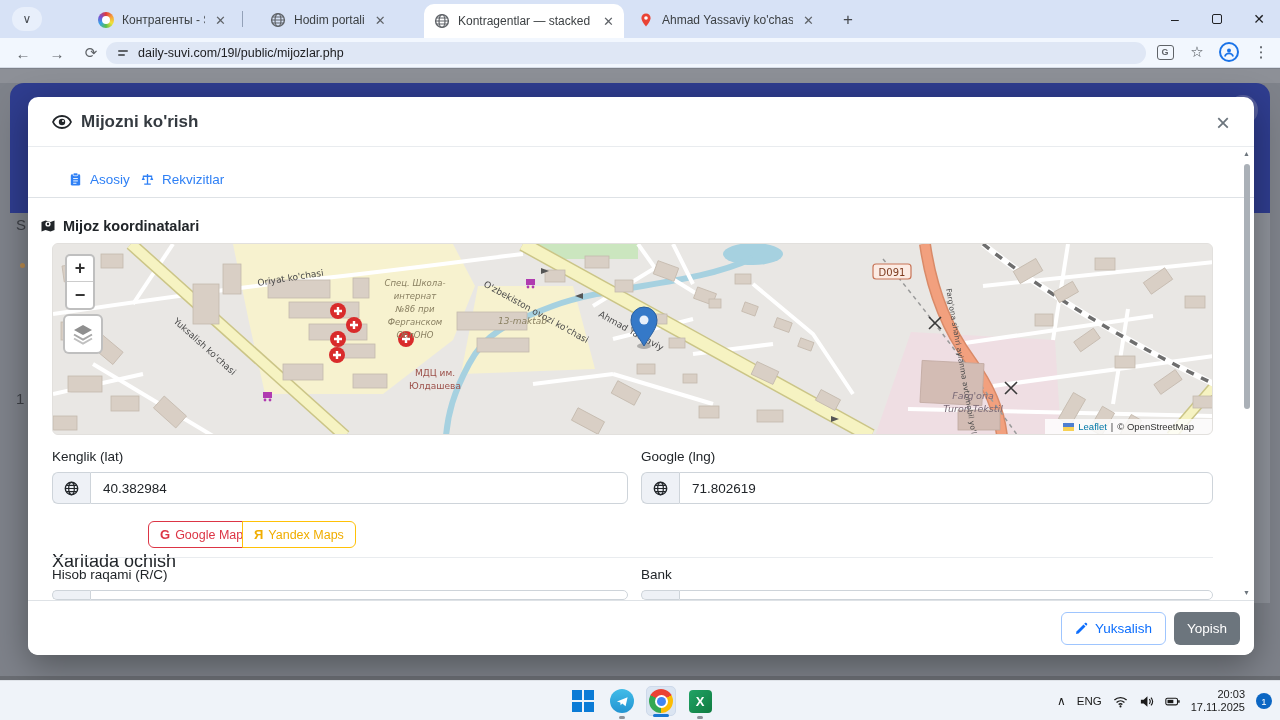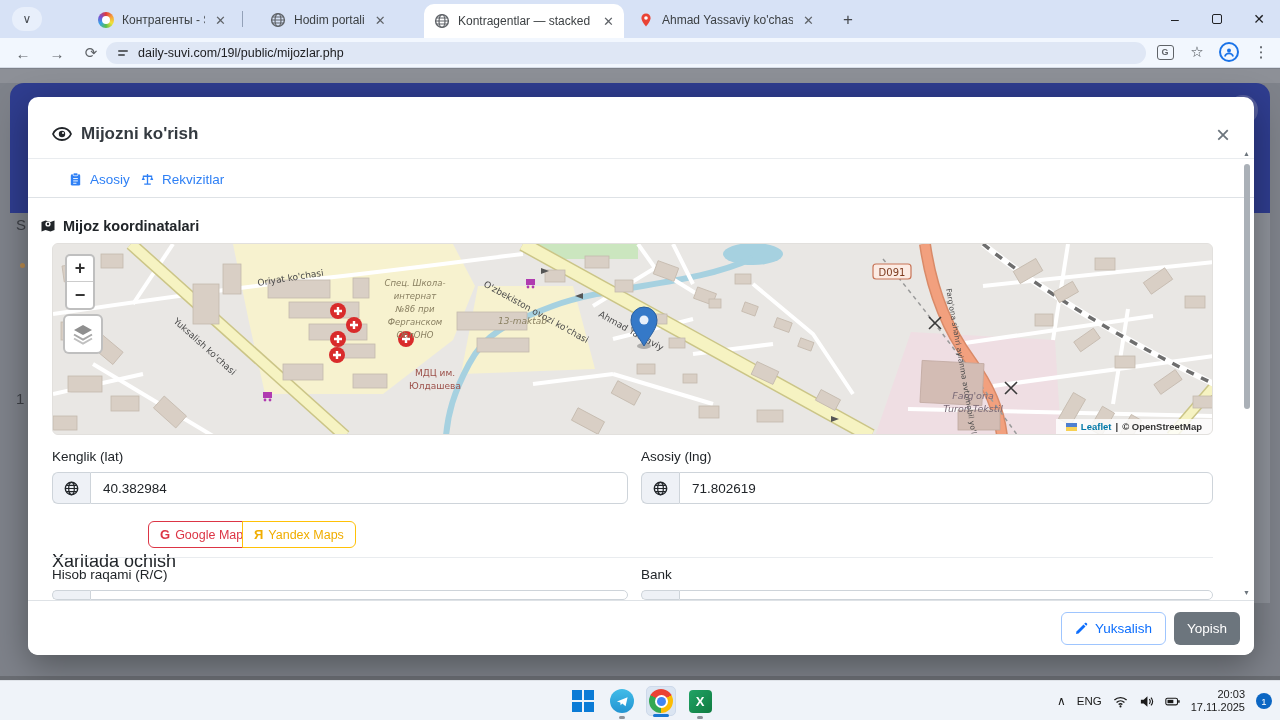--- a/index.html
+++ b/index.html
@@ -40,41 +40,41 @@
   .page-navy { position:absolute; left:10px; top:83px; width:1260px; height:130px; background:#2f3d8f; border-radius:14px 14px 0 0; }
   .page-navy .logo-dot { position:absolute; left:52px; top:18px; width:26px; height:26px; border-radius:50%; background:#4b58a5; }
   .page-navy .avatar-dot { position:absolute; right:12px; top:12px; width:30px; height:30px; border-radius:50%; background:#565f9f; }
   .bg-remnant { position:absolute; color:#3d4046; font-size:15px; }
   .bg-dot { position:absolute; left:20px; top:263px; width:5px; height:5px; border-radius:50%; background:#b98a4e; }
   .page-right-panel { position:absolute; right:10px; top:213px; width:16px; height:390px; background:#8f939b; }
   .bottom-shade { position:absolute; left:0; top:676px; width:1280px; height:4px; background:#6a6d73; }
 
   
   .modal { position:absolute; left:28px; top:97px; width:1226px; height:558px; background:#ffffff; border-radius:10px; box-shadow:0 10px 35px rgba(0,0,0,.35); }
-  .modal-header { position:absolute; left:0; top:12px; width:100%; height:50px; border-bottom:1px solid #e9ecef; display:flex; align-items:center; padding:0 24px; }
+  .modal-header { position:absolute; left:0; top:0; width:100%; height:50px; border-bottom:1px solid #e9ecef; display:flex; align-items:center; padding:0 24px; }
   .modal-title { font-size:17px; font-weight:700; color:#343a40; display:flex; align-items:center; gap:9px; }
   .modal-title svg { width:20px; height:20px; }
   .modal-x { position:absolute; right:16px; top:11px; width:30px; height:30px; display:flex; align-items:center; justify-content:center; font-size:24px; color:#6c757d; cursor:pointer; }
 
   .nav-tabs-line { position:absolute; left:0; top:100px; width:100%; height:1px; background:#dee2e6; }
   .nav-tab { position:absolute; top:64px; height:37px; display:flex; align-items:center; gap:7px; font-size:13.5px; cursor:pointer; padding:0 16px; }
   .nav-tab.link { color:#2f80f5; }
   .nav-tab.active { background:#fff; border:1px solid #dee2e6; border-bottom:1px solid #fff; border-radius:8px 8px 0 0; color:#212529; font-weight:400; z-index:2; }
   .nav-tab svg { width:15px; height:15px; }
 
   .section-title { position:absolute; left:12px; top:121px; font-size:14.5px; font-weight:700; color:#212529; display:flex; align-items:center; gap:7px; }
   .section-title svg { width:16px; height:16px; }
 
   .map-wrap { position:absolute; left:24px; top:146px; width:1161px; height:192px; border-radius:6px; overflow:hidden; background:#e9e7e4; border:1px solid #e2e0dd; }
   .map-wrap svg.basemap { position:absolute; left:0; top:0; }
   .leaflet-zoom { position:absolute; left:12px; top:10px; width:30px; background:#fff; border:2px solid rgba(0,0,0,.25); border-radius:5px; z-index:5; }
   .leaflet-zoom .zbtn { width:26px; height:26px; display:flex; align-items:center; justify-content:center; font-size:18px; font-weight:bold; color:#333; cursor:pointer; }
   .leaflet-zoom .zbtn:first-child { border-bottom:1px solid #ccc; }
   .leaflet-layers { position:absolute; left:10px; top:70px; width:40px; height:40px; background:#fff; border:2px solid rgba(0,0,0,.25); border-radius:6px; display:flex; align-items:center; justify-content:center; z-index:5; cursor:pointer; }
-  .map-attrib { position:absolute; right:0; bottom:0; height:15px; background:rgba(255,255,255,.8); font-size:9.5px; color:#333; display:flex; align-items:center; gap:4px; padding:0 10px; z-index:5;font-weight:bold; }
+  .map-attrib { position:absolute; right:0; bottom:0; height:15px; background:rgba(255,255,255,.8); font-size:9.5px; color:#333; display:flex; align-items:center; gap:4px; padding:0 18px; z-index:5; }
   .map-attrib .lf { color:#0078a8; }
   .flag { width:11px; height:8px; display:inline-block; background:linear-gradient(#4e7fd0 50%, #f7d154 50%); }
 
   .field-label { position:absolute; font-size:13.5px; color:#212529; }
   .input-group { position:absolute; height:32px; display:flex; }
   .ig-prepend { width:38px; background:#eef1f6; border:1px solid #ced4da; border-right:none; border-radius:6px 0 0 6px; display:flex; align-items:center; justify-content:center; }
   .ig-prepend svg { width:15px; height:15px; }
   .ig-input { flex:1; border:1px solid #ced4da; border-radius:0 6px 6px 0; background:#fff; display:flex; align-items:center; padding:0 12px; font-size:13.5px; color:#212529; }
   .input-group.clipped { height:10px; overflow:hidden; }
 
@@ -460,21 +460,21 @@
     <div class="input-group" style="left:24px;top:375px;width:576px;">
       <span class="ig-prepend">
           <svg viewBox="0 0 16 16">
             <circle cx="8" cy="8" r="6.6" fill="none" stroke="#212529" stroke-width="1.5"></circle>
             <ellipse cx="8" cy="8" rx="3" ry="6.6" fill="none" stroke="#212529" stroke-width="1.3"></ellipse>
             <path d="M1.5 8h13M2.3 4.7h11.4M2.3 11.3h11.4" stroke="#212529" stroke-width="1.3"></path>
           </svg>
         </span>
       <span class="ig-input">40.382984</span>
     </div>
-    <span class="field-label" style="left:613px;top:352px;">Asosiy (lng)</span>
+    <span class="field-label" style="left:613px;top:352px;">Google (lng)</span>
     <div class="input-group" style="left:613px;top:375px;width:572px;">
       <span class="ig-prepend">
           <svg viewBox="0 0 16 16">
             <circle cx="8" cy="8" r="6.6" fill="none" stroke="#212529" stroke-width="1.5"></circle>
             <ellipse cx="8" cy="8" rx="3" ry="6.6" fill="none" stroke="#212529" stroke-width="1.3"></ellipse>
             <path d="M1.5 8h13M2.3 4.7h11.4M2.3 11.3h11.4" stroke="#212529" stroke-width="1.3"></path>
           </svg>
         </span>
       <span class="ig-input">71.802619</span>
     </div>

